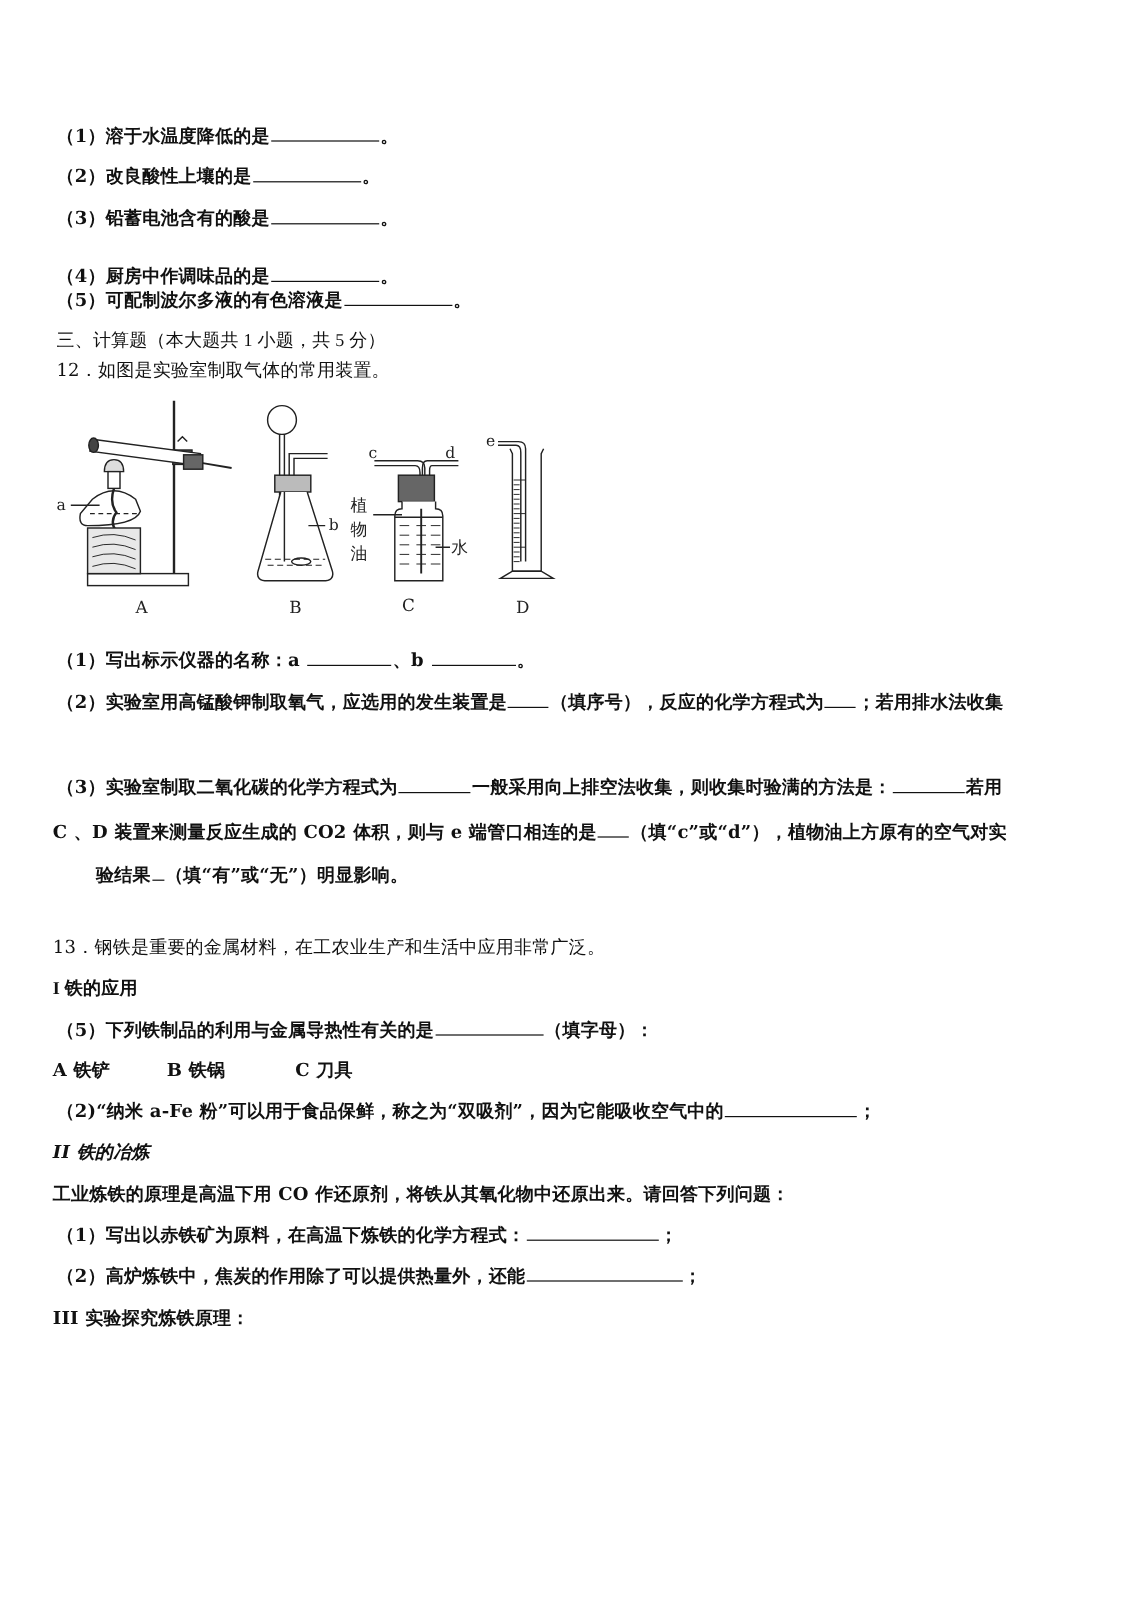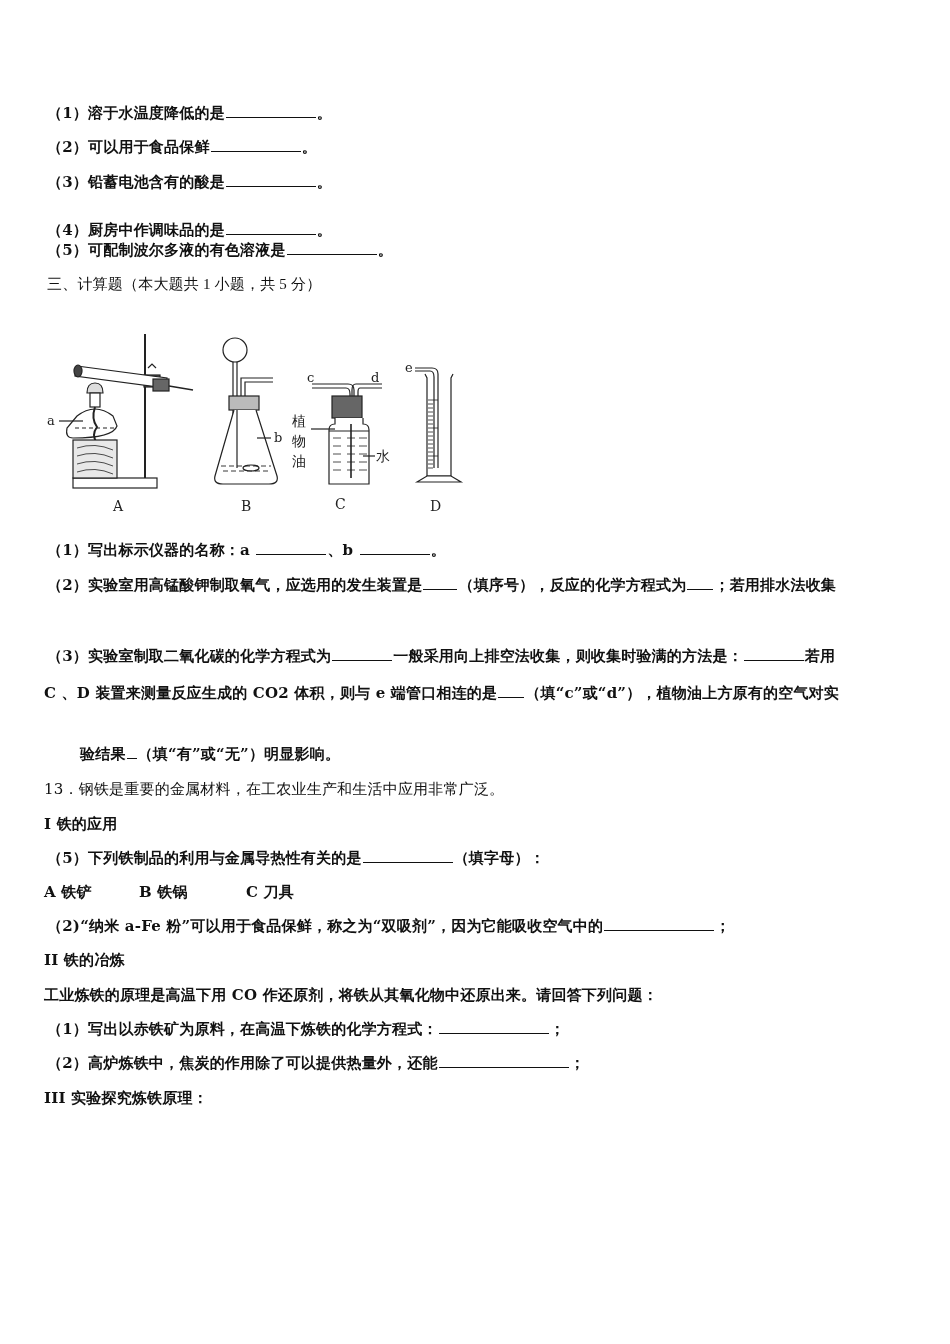--- a/index.html
+++ b/index.html
@@ -60,33 +60,34 @@
   </style>
 </head>
 <body>
 
 <div class="page">
 
   <div class="line" style="top:103px;">
     <span>（1）</span><span>溶于水温度降低的是</span><span class="blank b-l"></span><span>。</span>
   </div>
   <div class="line" style="top:137px;">
-    <span>（2）</span><span>可以用于食品保鲜</span><span class="blank b-l"></span><span>。</span>
+    <span>（2）</span><span>改良酸性上壤的是</span><span class="blank b-l"></span><span>。</span>
   </div>
   <div class="line" style="top:172px;">
     <span>（3）</span><span>铅蓄电池含有的酸是</span><span class="blank b-l"></span><span>。</span>
   </div>
   <div class="line" style="top:220px;">
     <span>（4）</span><span>厨房中作调味品的是</span><span class="blank b-l"></span><span>。</span>
   </div>
   <div class="line" style="top:240px;">
     <span>（5）</span><span>可配制波尔多液的有色溶液是</span><span class="blank b-l"></span><span>。</span>
   </div>
 
   <div class="line normal" style="top:274px;font-family:Liberation Serif, serif;">三、计算题（本大题共 1 小题，共 5 分）</div>
+  <div class="line normal" style="top:298px;">12．如图是实验室制取气体的常用装置。</div>
 
   <div class="figure">
     <svg width="420" height="190" viewBox="0 0 420 190" xmlns="http://www.w3.org/2000/svg" stroke="#222" fill="none" stroke-width="1.2">
 
       <g>
 
         <rect x="28" y="150" width="84" height="10" fill="#fff"></rect>
 
         <line x1="100" y1="6" x2="100" y2="150" stroke-width="2"></line>
 
@@ -180,41 +181,41 @@
   <div class="line" style="top:575px;">
     <span>（2）实验室用高锰酸钾制取氧气，应选用的发生装置是</span><span class="blank b-s4"></span><span>（填序号），反应的化学方程式为</span><span class="blank b-s3"></span><span>；若用排水法收集</span>
   </div>
 
   <div class="line" style="top:646px;">
     <span>（3）实验室制取二氧化碳的化学方程式为</span><span class="blank b-m"></span><span>一般采用向上排空法收集，则收集时验满的方法是：</span><span class="blank b-m"></span><span>若用</span>
   </div>
   <div class="line" style="left:44px; top:683px;">
     <span>C 、D 装置来测量反应生成的 CO2 体积，则与 e 端管口相连的是</span><span class="blank b-s3"></span><span>（填“c”或“d”），植物油上方原有的空气对实</span>
   </div>
-  <div class="line" style="left:44px; top:744px;padding-left:36px;">
+  <div class="line" style="left:44px; top:719px;padding-left:36px;">
     <span>验结果</span><span class="blank b-short"></span><span>（填“有”或“无”）明显影响。</span>
   </div>
 
   <div class="line normal" style="left:44px; top:779px;">13．钢铁是重要的金属材料，在工农业生产和生活中应用非常广泛。</div>
 
-  <div class="line" style="left:44px; top:814px;">I 铁的应用</div>
+  <div class="line" style="left:44px; top:814px;font-family:Liberation Serif, serif;">I 铁的应用</div>
 
   <div class="line" style="top:848px;">
     <span>（5）下列铁制品的利用与金属导热性有关的是</span><span class="blank b-l"></span><span>（填字母）：</span>
   </div>
 
   <div class="line opts" style="left:44px; top:882px;">
     <span class="opt" style="width:95px;">A 铁铲</span><span class="opt" style="width:107px;">B 铁锅</span><span class="opt">C 刀具</span>
   </div>
 
   <div class="line" style="top:916px;text-align:right;">
     <span>（2)“纳米 a-Fe 粉”可以用于食品保鲜，称之为“双吸剂”，因为它能吸收空气中的</span><span class="blank b-xl"></span><span>；</span>
   </div>
 
-  <div class="line" style="left:44px; top:950px;">II 铁的冶炼</div>
+  <div class="line" style="left:44px; top:950px;font-style:italic;">II 铁的冶炼</div>
   <div class="line" style="left:44px; top:985px;">工业炼铁的原理是高温下用 CO 作还原剂，将铁从其氧化物中还原出来。请回答下列问题：</div>
 
   <div class="line" style="top:1019px;">
     <span>（1）写出以赤铁矿为原料，在高温下炼铁的化学方程式：</span><span class="blank b-xl"></span><span>；</span>
   </div>
 
   <div class="line" style="top:1053px;">
     <span>（2）高炉炼铁中，焦炭的作用除了可以提供热量外，还能</span><span class="blank b-xxl"></span><span>；</span>
   </div>
 

